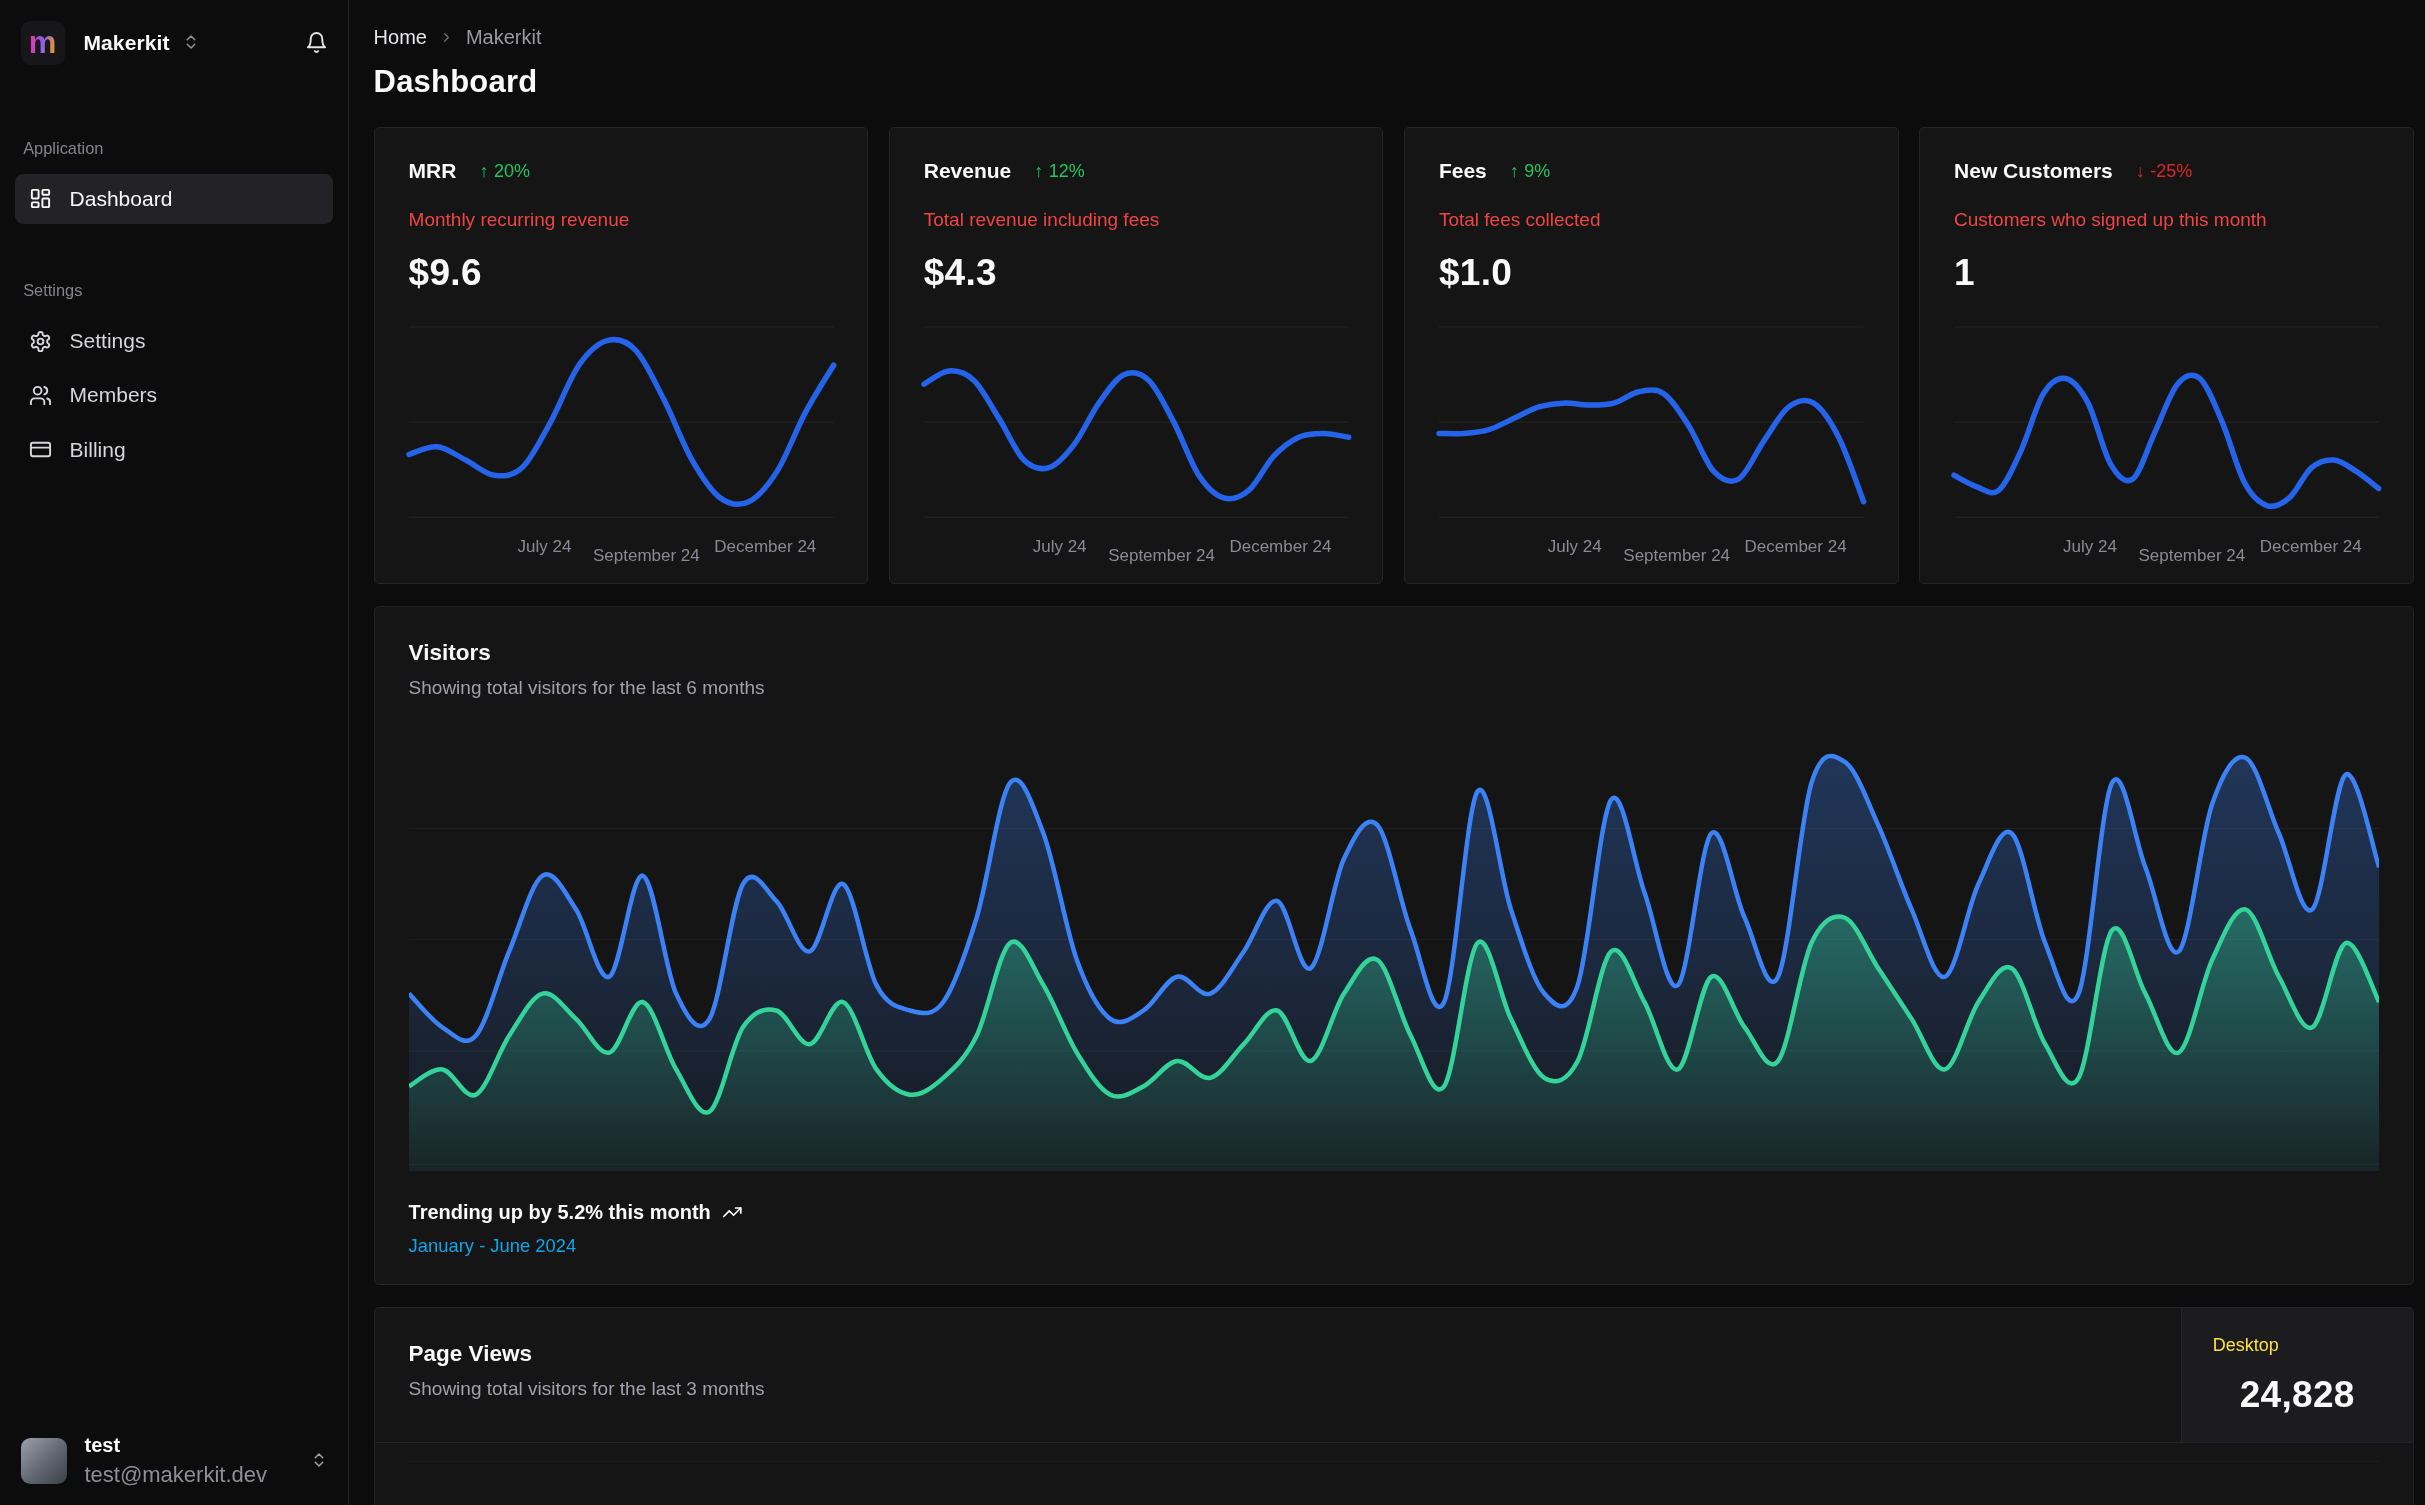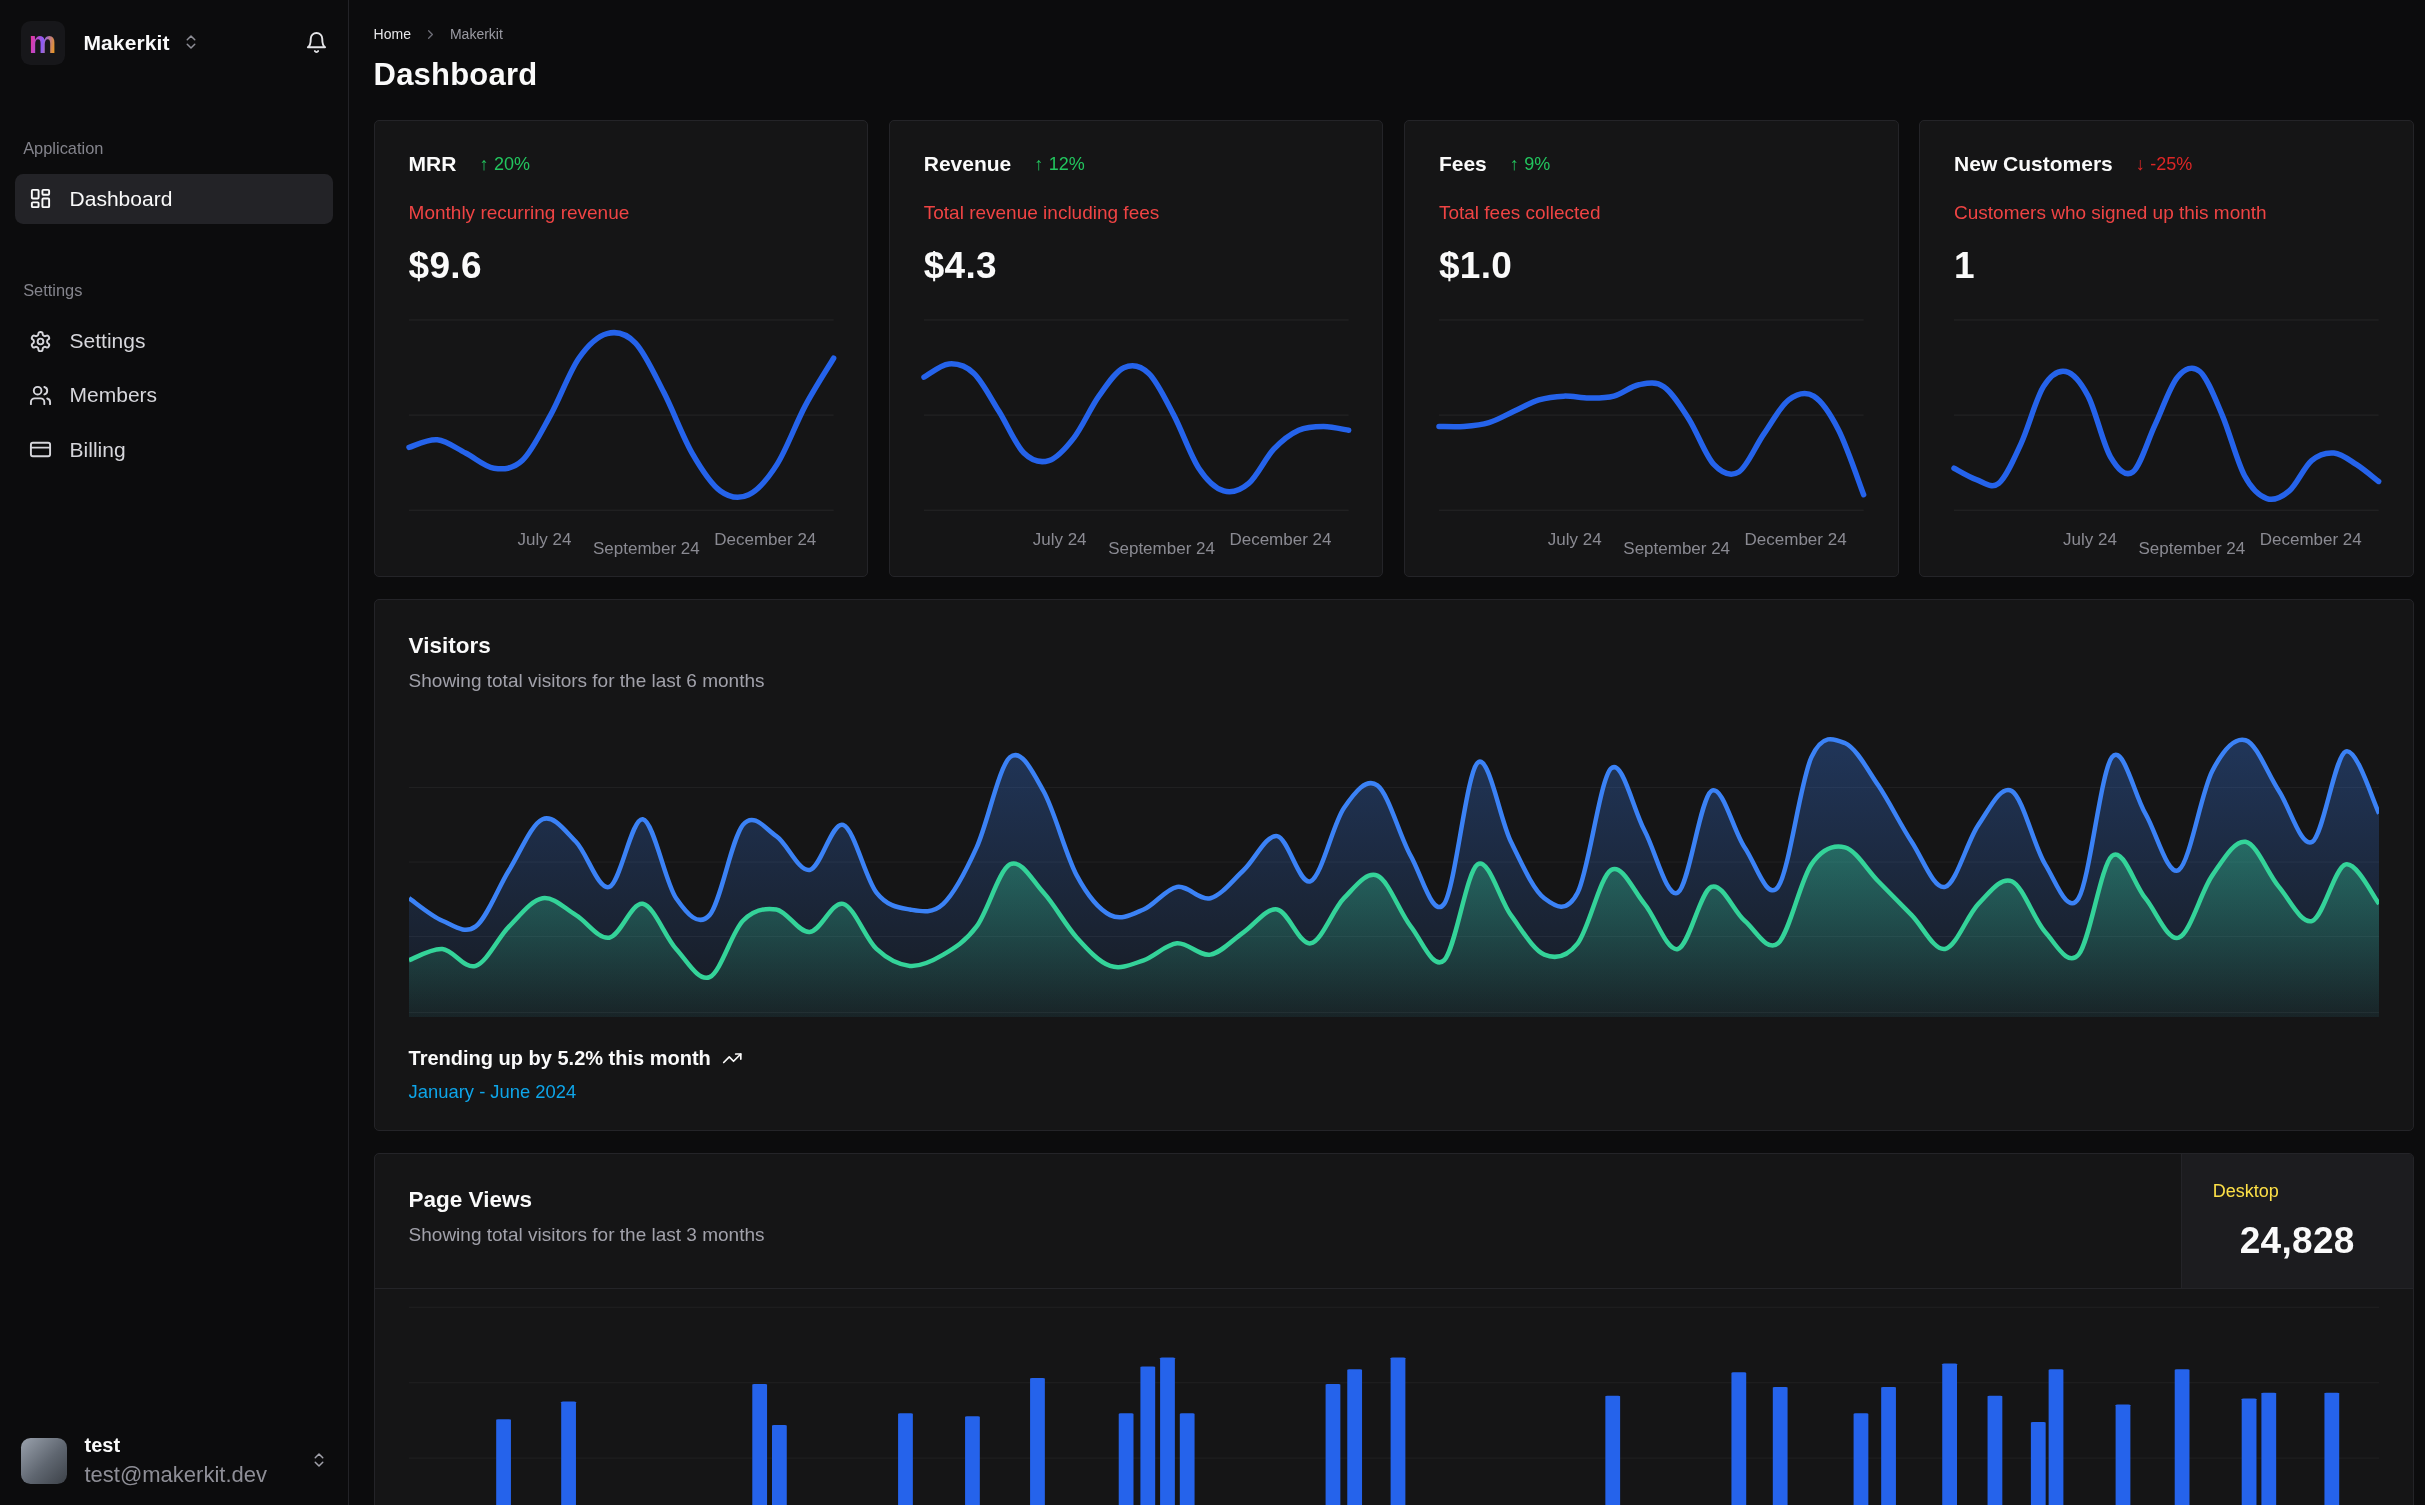--- a/index.html
+++ b/index.html
@@ -30,21 +30,21 @@
   .user-row { display:flex; align-items:center; padding:0 20.5px; }
   .avatar { width:46px; height:46px; border-radius:9.6px;
     background:linear-gradient(135deg,#9aa2ad 0%,#5f6670 55%,#3c4148 100%); }
   .user-meta { margin-left:18px; line-height:1.25; }
   .user-name { font-size:20px; font-weight:600; }
   .user-email { font-size:22px; color:#8e8e96; margin-top:2.7px; }
   .user-caret { margin-left:auto; color:#a1a1aa; }
 
   
   .main { flex:1; padding:26px 12.3px 0 24.6px; }
-  .breadcrumb { display:flex; align-items:center; gap:12px; font-size:14px; }
+  .breadcrumb { display:flex; align-items:center; gap:12px; font-size:20px; }
   .crumb-home { color:#e7e7ea; cursor:pointer; }
   .crumb-sep { color:#6f6f78; display:flex; }
   .crumb-current { color:#9b9ba3; }
   .page-title { font-size:31px; font-weight:700; margin-top:15px; letter-spacing:0.2px; }
 
   .cards-row { display:grid; grid-template-columns:repeat(4,1fr); gap:20.5px; margin-top:27px; }
   .card { background:#151516; border:0.7px solid #242428; border-radius:5px; }
   .stat-card { height:457px; padding:31px 34px 19px; display:flex; flex-direction:column; }
   .stat-head { display:flex; align-items:center; gap:23px; }
   .stat-title { font-size:21px; font-weight:700; }
@@ -52,21 +52,21 @@
   .trend-up { color:#22c55e; }
   .trend-down { color:#dc2626; }
   .stat-desc { font-size:19px; color:#ef4444; margin-top:26px; }
   .stat-value { font-size:37px; font-weight:700; margin-top:20.5px; letter-spacing:0.3px; }
   .spark-wrap { flex:1; margin-top:20.5px; min-height:0; position:relative; }
   .spark-wrap svg { width:100%; height:100%; overflow:visible; display:block; }
   .spark-labels { position:relative; height:27px; margin-top:6.8px; font-size:17px; color:#8a8a92; }
   .spark-labels span { position:absolute; transform:translateX(-50%); white-space:nowrap; }
   .sl-0 { left:32%; } .sl-1 { left:56%;margin-top:9px; } .sl-2 { left:84%; }
 
-  .visitors-card { margin-top:22px; height:532px; padding:33px 34px 27px; display:flex; flex-direction:column; }
+  .visitors-card { margin-top:22px; height:679px; padding:33px 34px 27px; display:flex; flex-direction:column; }
   .sec-title { font-size:22.5px; font-weight:700; }
   .sec-sub { font-size:19px; color:#a1a1aa; margin-top:11px; }
   .visitors-chart { flex:1; margin-top:27px; min-height:0; }
   .visitors-chart svg { width:100%; height:100%; display:block; }
   .trend-line { display:flex; align-items:center; gap:11px; font-size:20px; font-weight:600; margin-top:30px; }
   .range-line { font-size:18.4px; color:#0ea5e9; margin-top:11px; }
 
   .pv-card { margin-top:22px; height:682px; display:flex; flex-direction:column; overflow:hidden; }
   .pv-head { display:flex; border-bottom:0.7px solid #242428; min-height:135px; }
   .pv-head-left { flex:1; padding:33px 34px; }

